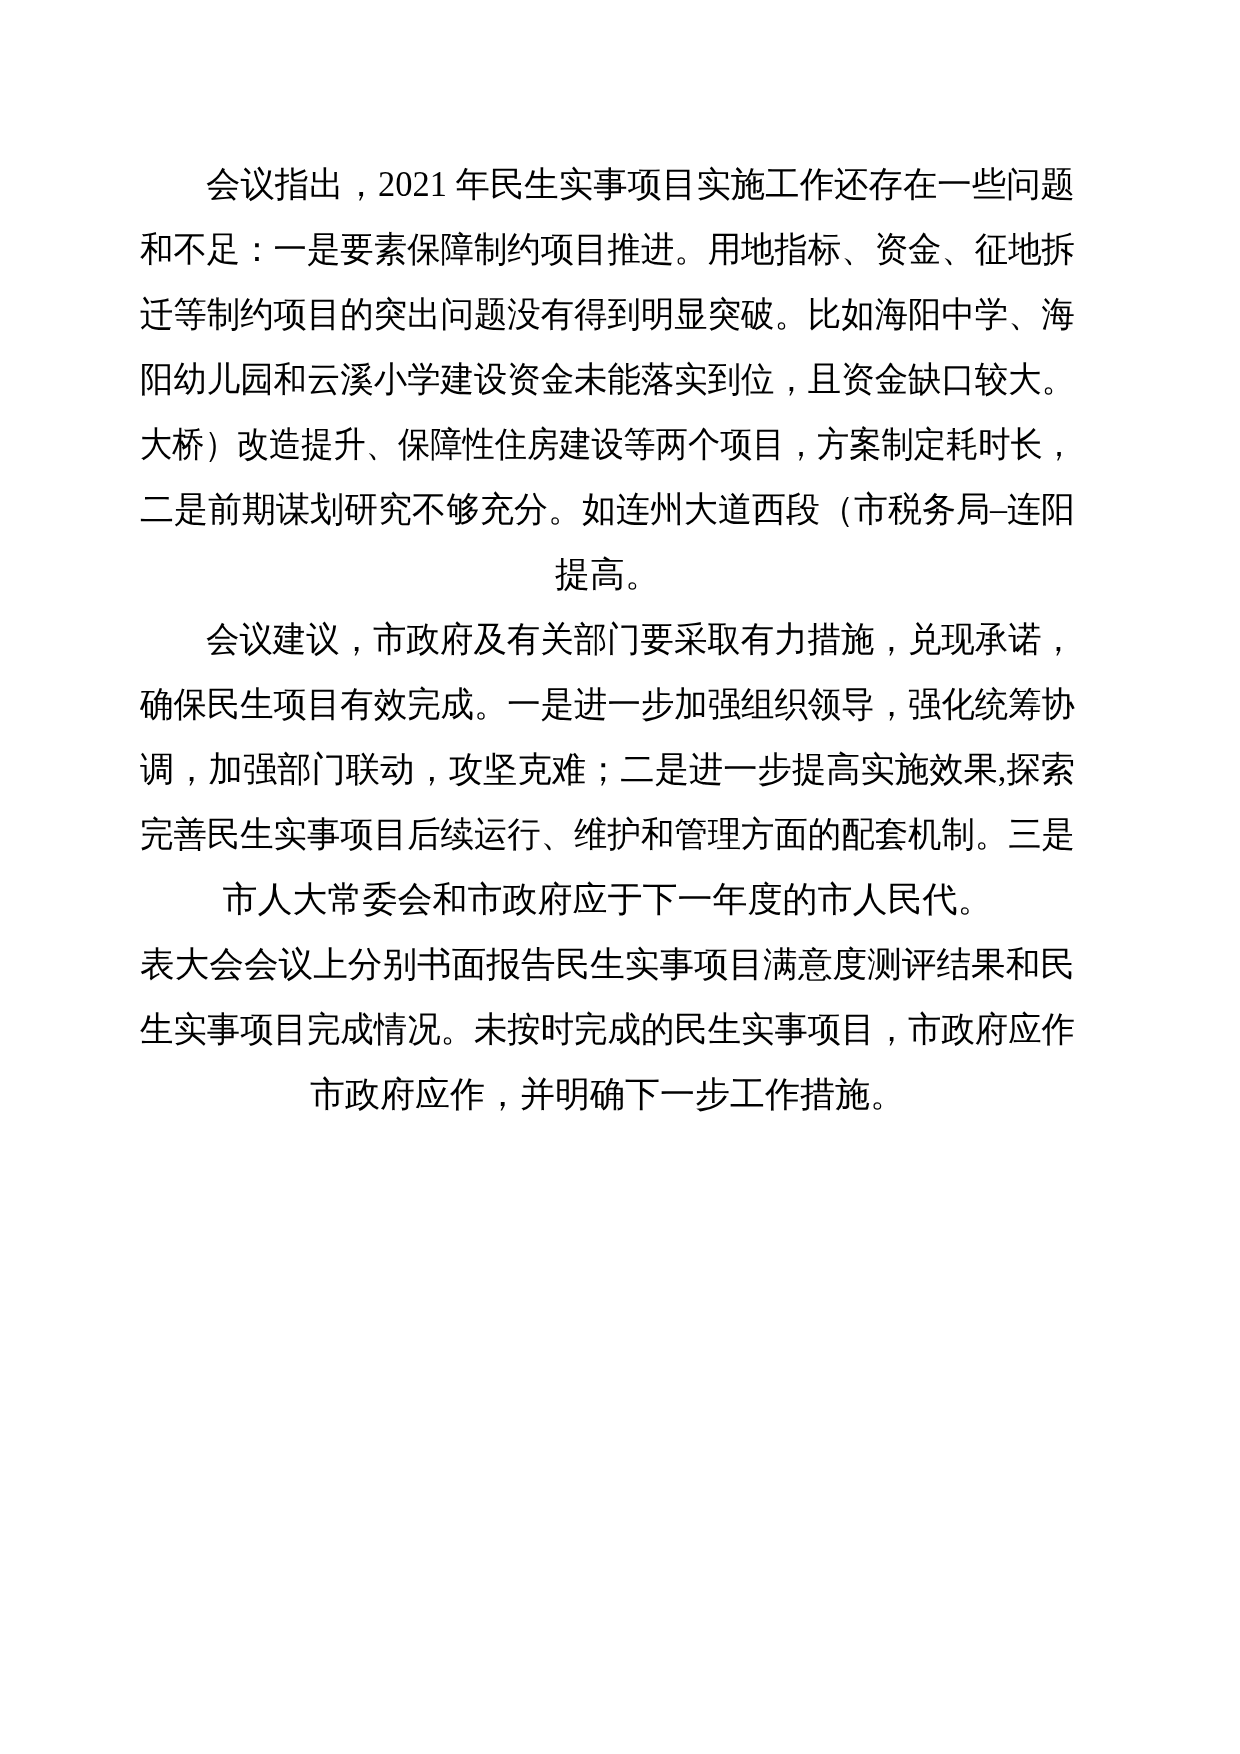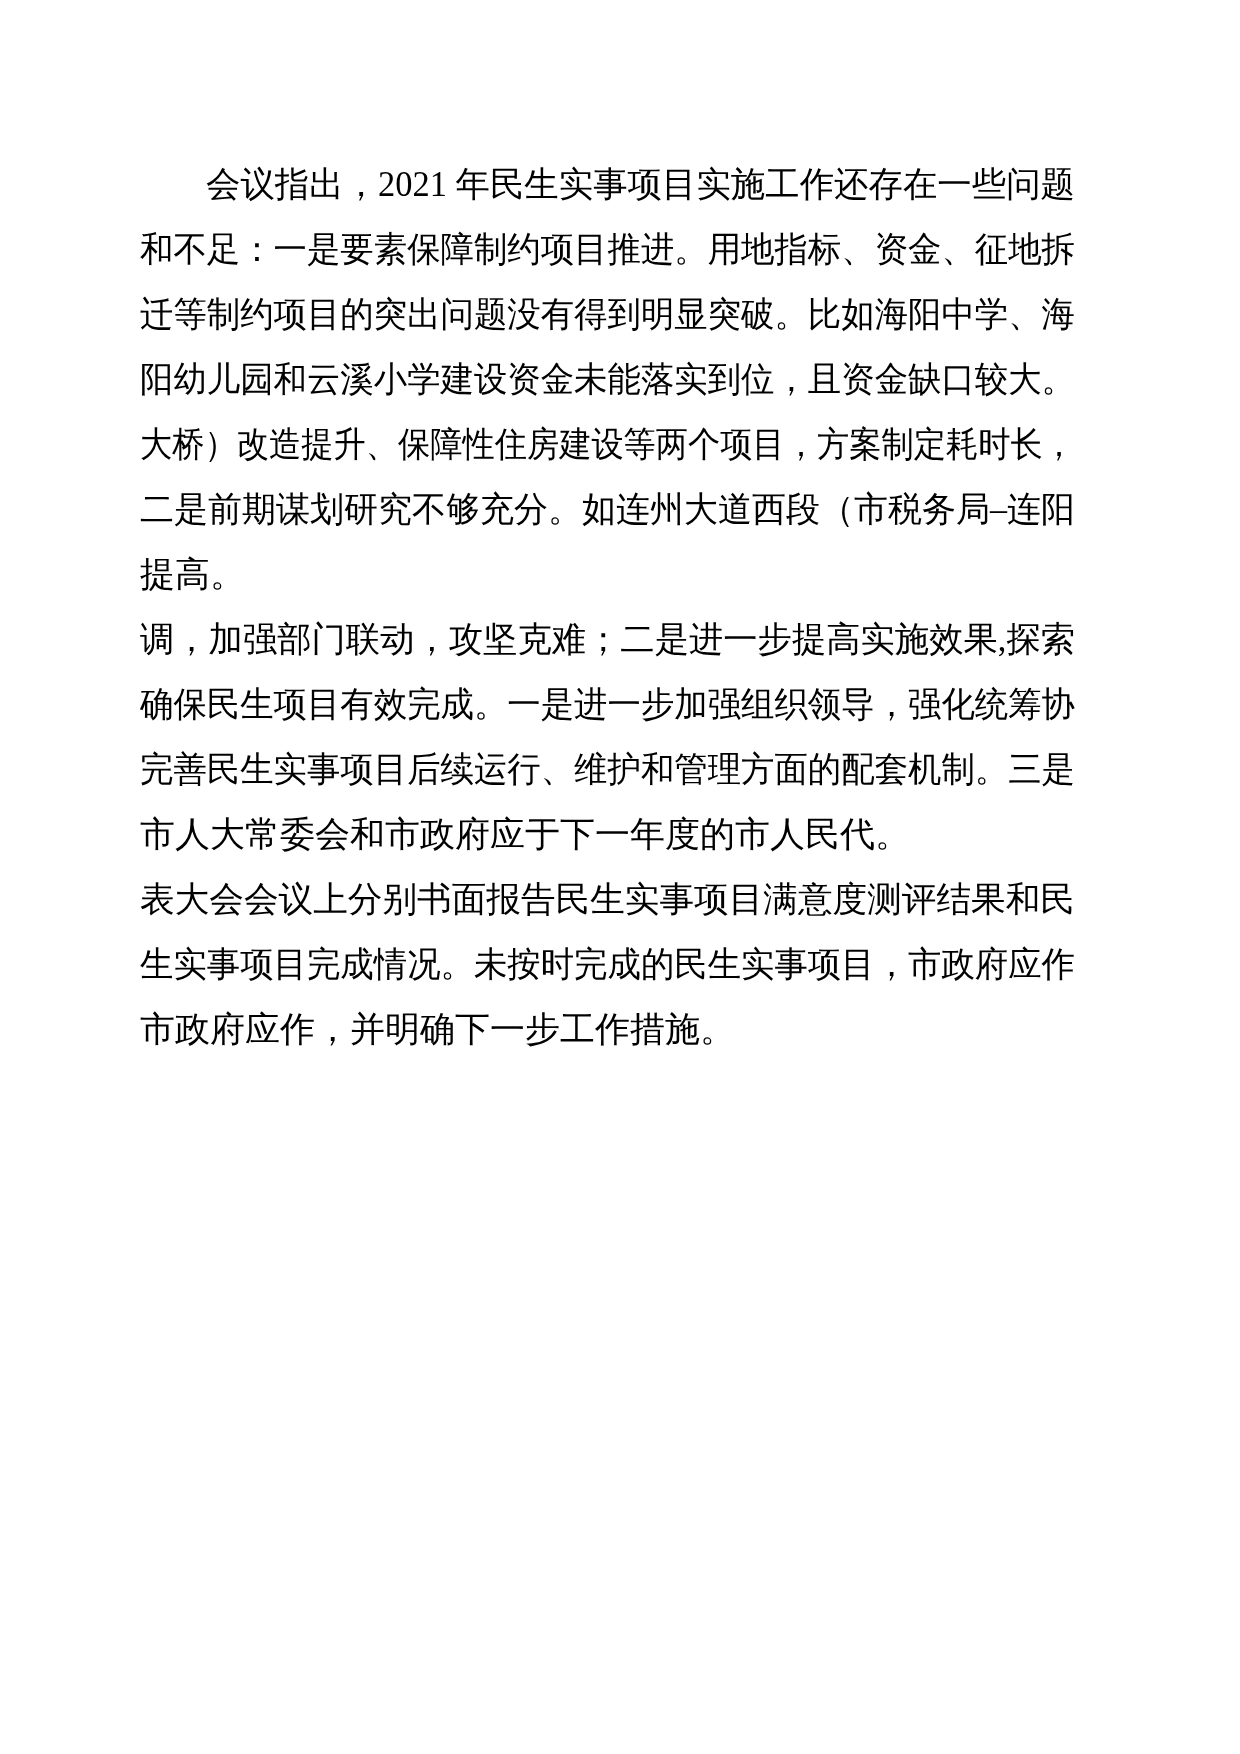--- a/index.html
+++ b/index.html
@@ -21,20 +21,21 @@
     left: 140px;
     top: 152px;
     width: 935px;
   }
   .line {
     height: 65px;
     line-height: 65px;
     font-size: 35px;
     white-space: nowrap;
     overflow: visible;
+    text-align: center;
   }
   .line.indent {
     padding-left: 66px;
   }
   .line .txt {
     display: inline-block;
     transform-origin: 0 50%;
   }
 </style>
 </head>
@@ -44,22 +45,23 @@
   <div class="content">
 
     <div class="line indent"><span class="txt" style="transform: scaleX(0.98331);">会议指出，2021 年民生实事项目实施工作还存在一些问题</span></div>
     <div class="line"><span class="txt" style="transform: scaleX(0.954082);">和不足：一是要素保障制约项目推进。用地指标、资金、征地拆</span></div>
     <div class="line"><span class="txt" style="transform: scaleX(0.954082);">迁等制约项目的突出问题没有得到明显突破。比如海阳中学、海</span></div>
     <div class="line"><span class="txt" style="transform: scaleX(0.954082);">阳幼儿园和云溪小学建设资金未能落实到位，且资金缺口较大。</span></div>
     <div class="line"><span class="txt" style="transform: scaleX(0.921182);">大桥）改造提升、保障性住房建设等两个项目，方案制定耗时长，</span></div>
     <div class="line"><span class="txt" style="transform: scaleX(0.971429);">二是前期谋划研究不够充分。如连州大道西段（市税务局–连阳</span></div>
     <div class="line para-end"><span class="txt">提高。</span></div>
 
+    <div class="line indent"><span class="txt" style="transform: scaleX(0.954945);">会议建议，市政府及有关部门要采取有力措施，兑现承诺，</span></div>
+    <div class="line"><span class="txt" style="transform: scaleX(0.954082);">确保民生项目有效完成。一是进一步加强组织领导，强化统筹协</span></div>
     <div class="line"><span class="txt" style="transform: scaleX(0.980341);">调，加强部门联动，攻坚克难；二是进一步提高实施效果,探索</span></div>
-    <div class="line"><span class="txt" style="transform: scaleX(0.954082);">确保民生项目有效完成。一是进一步加强组织领导，强化统筹协</span></div>
     <div class="line"><span class="txt" style="transform: scaleX(0.954082);">完善民生实事项目后续运行、维护和管理方面的配套机制。三是</span></div>
     <div class="line para-end"><span class="txt">市人大常委会和市政府应于下一年度的市人民代。</span></div>
 
     <div class="line"><span class="txt" style="transform: scaleX(0.989418);">表大会会议上分别书面报告民生实事项目满意度测评结果和民</span></div>
     <div class="line"><span class="txt" style="transform: scaleX(0.954082);">生实事项目完成情况。未按时完成的民生实事项目，市政府应作</span></div>
     <div class="line para-end"><span class="txt">市政府应作，并明确下一步工作措施。</span></div>
 
   </div>
 </div>
 

